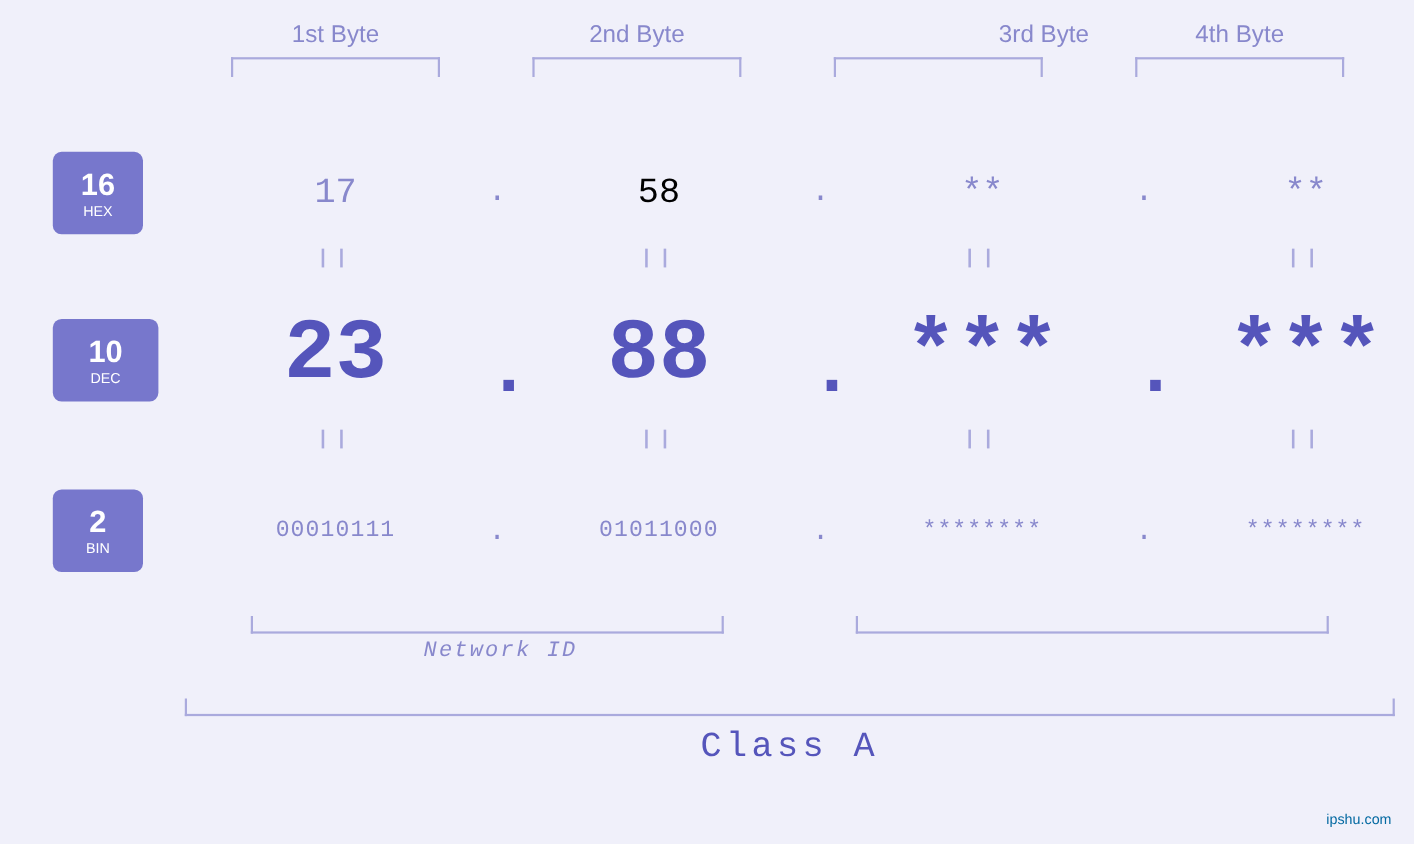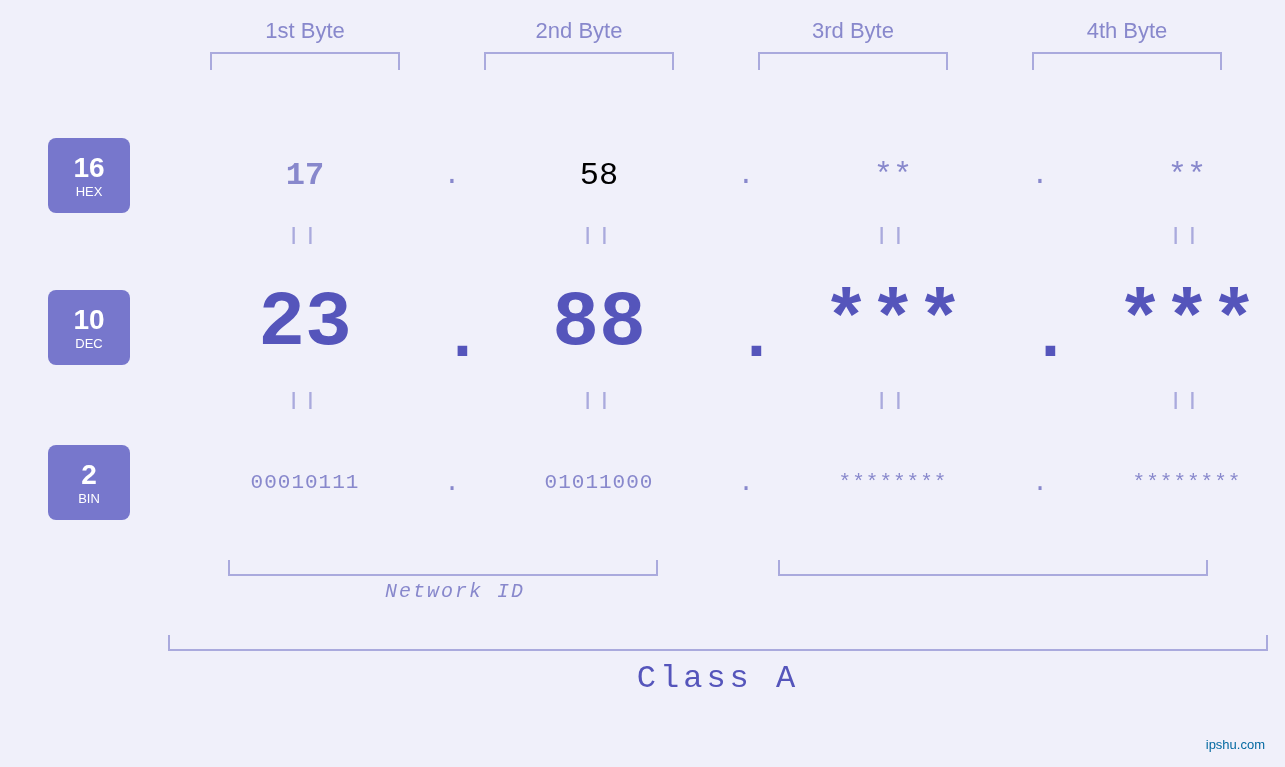--- a/index.html
+++ b/index.html
@@ -25,21 +25,21 @@
 
   </style>
 </head>
 <body>
 
 <div class="page">
 
   <div style="position:absolute; top:18px; left:0; width:1285px; display:flex; padding-left:168px;">
     <div style="width:274px; text-align:center; color:#8888cc; font-size:22px; font-family:Arial,sans-serif;">1st Byte</div>
     <div style="width:274px; text-align:center; color:#8888cc; font-size:22px; font-family:Arial,sans-serif;">2nd Byte</div>
-    <div style="width:274px; text-align:center; color:#8888cc; font-size:22px; font-family:Arial,sans-serif;">3rd Byte</div>
+    <div style="width:274px; text-align:right; color:#8888cc; font-size:22px; font-family:Arial,sans-serif;">3rd Byte</div>
     <div style="width:274px; text-align:center; color:#8888cc; font-size:22px; font-family:Arial,sans-serif;">4th Byte</div>
   </div>
 
   <div style="position:absolute; top:52px; left:168px; display:flex; width:1100px;">
     <div style="width:274px; display:flex; justify-content:center;">
       <div style="width:190px; height:18px; border:2px solid #aaaadd; border-bottom:none;"></div>
     </div>
     <div style="width:274px; display:flex; justify-content:center;">
       <div style="width:190px; height:18px; border:2px solid #aaaadd; border-bottom:none;"></div>
     </div>
@@ -50,40 +50,40 @@
       <div style="width:190px; height:18px; border:2px solid #aaaadd; border-bottom:none;"></div>
     </div>
   </div>
 
   <div style="position:absolute; top:138px; left:48px; background:#7777cc; color:white; border-radius:8px; width:82px; height:75px; display:flex; flex-direction:column; align-items:center; justify-content:center;">
     <span style="font-size:28px; font-weight:bold; font-family:Arial;">16</span>
     <span style="font-size:13px; font-family:Arial;">HEX</span>
   </div>
 
   <div style="position:absolute; top:138px; left:168px; display:flex; align-items:center; height:75px;">
-    <div style="width:274px; text-align:center; color:#8888cc; font-size:32px; font-family:'Courier New',monospace;font-weight:bold;">17</div>
+    <div style="width:274px; text-align:center; color:#8888cc; font-size:32px; font-family:'Courier New',monospace;">17</div>
     <div style="width:20px; text-align:center; color:#8888cc; font-size:28px;">.</div>
     <div style="width:274px; text-align:center; color:#000000; font-size:32px; font-family:'Courier New',monospace;">58</div>
     <div style="width:20px; text-align:center; color:#8888cc; font-size:28px;">.</div>
     <div style="width:274px; text-align:center; color:#8888cc; font-size:32px; font-family:'Courier New',monospace;">**</div>
     <div style="width:20px; text-align:center; color:#8888cc; font-size:28px;">.</div>
     <div style="width:274px; text-align:center; color:#8888cc; font-size:32px; font-family:'Courier New',monospace;">**</div>
   </div>
 
   <div style="position:absolute; top:220px; left:168px; display:flex; align-items:center; height:30px;">
     <div style="width:274px; text-align:center; color:#aaaadd; font-size:18px; font-weight:bold; letter-spacing:6px;">||</div>
     <div style="width:20px;"></div>
     <div style="width:274px; text-align:center; color:#aaaadd; font-size:18px; font-weight:bold; letter-spacing:6px;">||</div>
     <div style="width:20px;"></div>
     <div style="width:274px; text-align:center; color:#aaaadd; font-size:18px; font-weight:bold; letter-spacing:6px;">||</div>
     <div style="width:20px;"></div>
     <div style="width:274px; text-align:center; color:#aaaadd; font-size:18px; font-weight:bold; letter-spacing:6px;">||</div>
   </div>
 
-  <div style="position:absolute; top:290px; left:48px; background:#7777cc; color:white; border-radius:8px; width:82px; height:75px; display:flex; flex-direction:column; align-items:center; justify-content:center;">
+  <div style="position:absolute; top:290px; left:48px; background:#7777cc; color:white; border-radius:8px; width:96px; height:75px; display:flex; flex-direction:column; align-items:center; justify-content:center;">
     <span style="font-size:28px; font-weight:bold; font-family:Arial;">10</span>
     <span style="font-size:13px; font-family:Arial;">DEC</span>
   </div>
 
   <div style="position:absolute; top:270px; left:168px; display:flex; align-items:center; height:105px;">
     <div style="width:274px; text-align:center; color:#5555bb; font-size:78px; font-weight:bold; font-family:'Courier New',monospace;">23</div>
     <div style="width:20px; text-align:center; color:#5555bb; font-size:68px; font-weight:bold; padding-top:30px;">.</div>
     <div style="width:274px; text-align:center; color:#5555bb; font-size:78px; font-weight:bold; font-family:'Courier New',monospace;">88</div>
     <div style="width:20px; text-align:center; color:#5555bb; font-size:68px; font-weight:bold; padding-top:30px;">.</div>
     <div style="width:274px; text-align:center; color:#5555bb; font-size:78px; font-weight:bold; font-family:'Courier New',monospace;">***</div>

